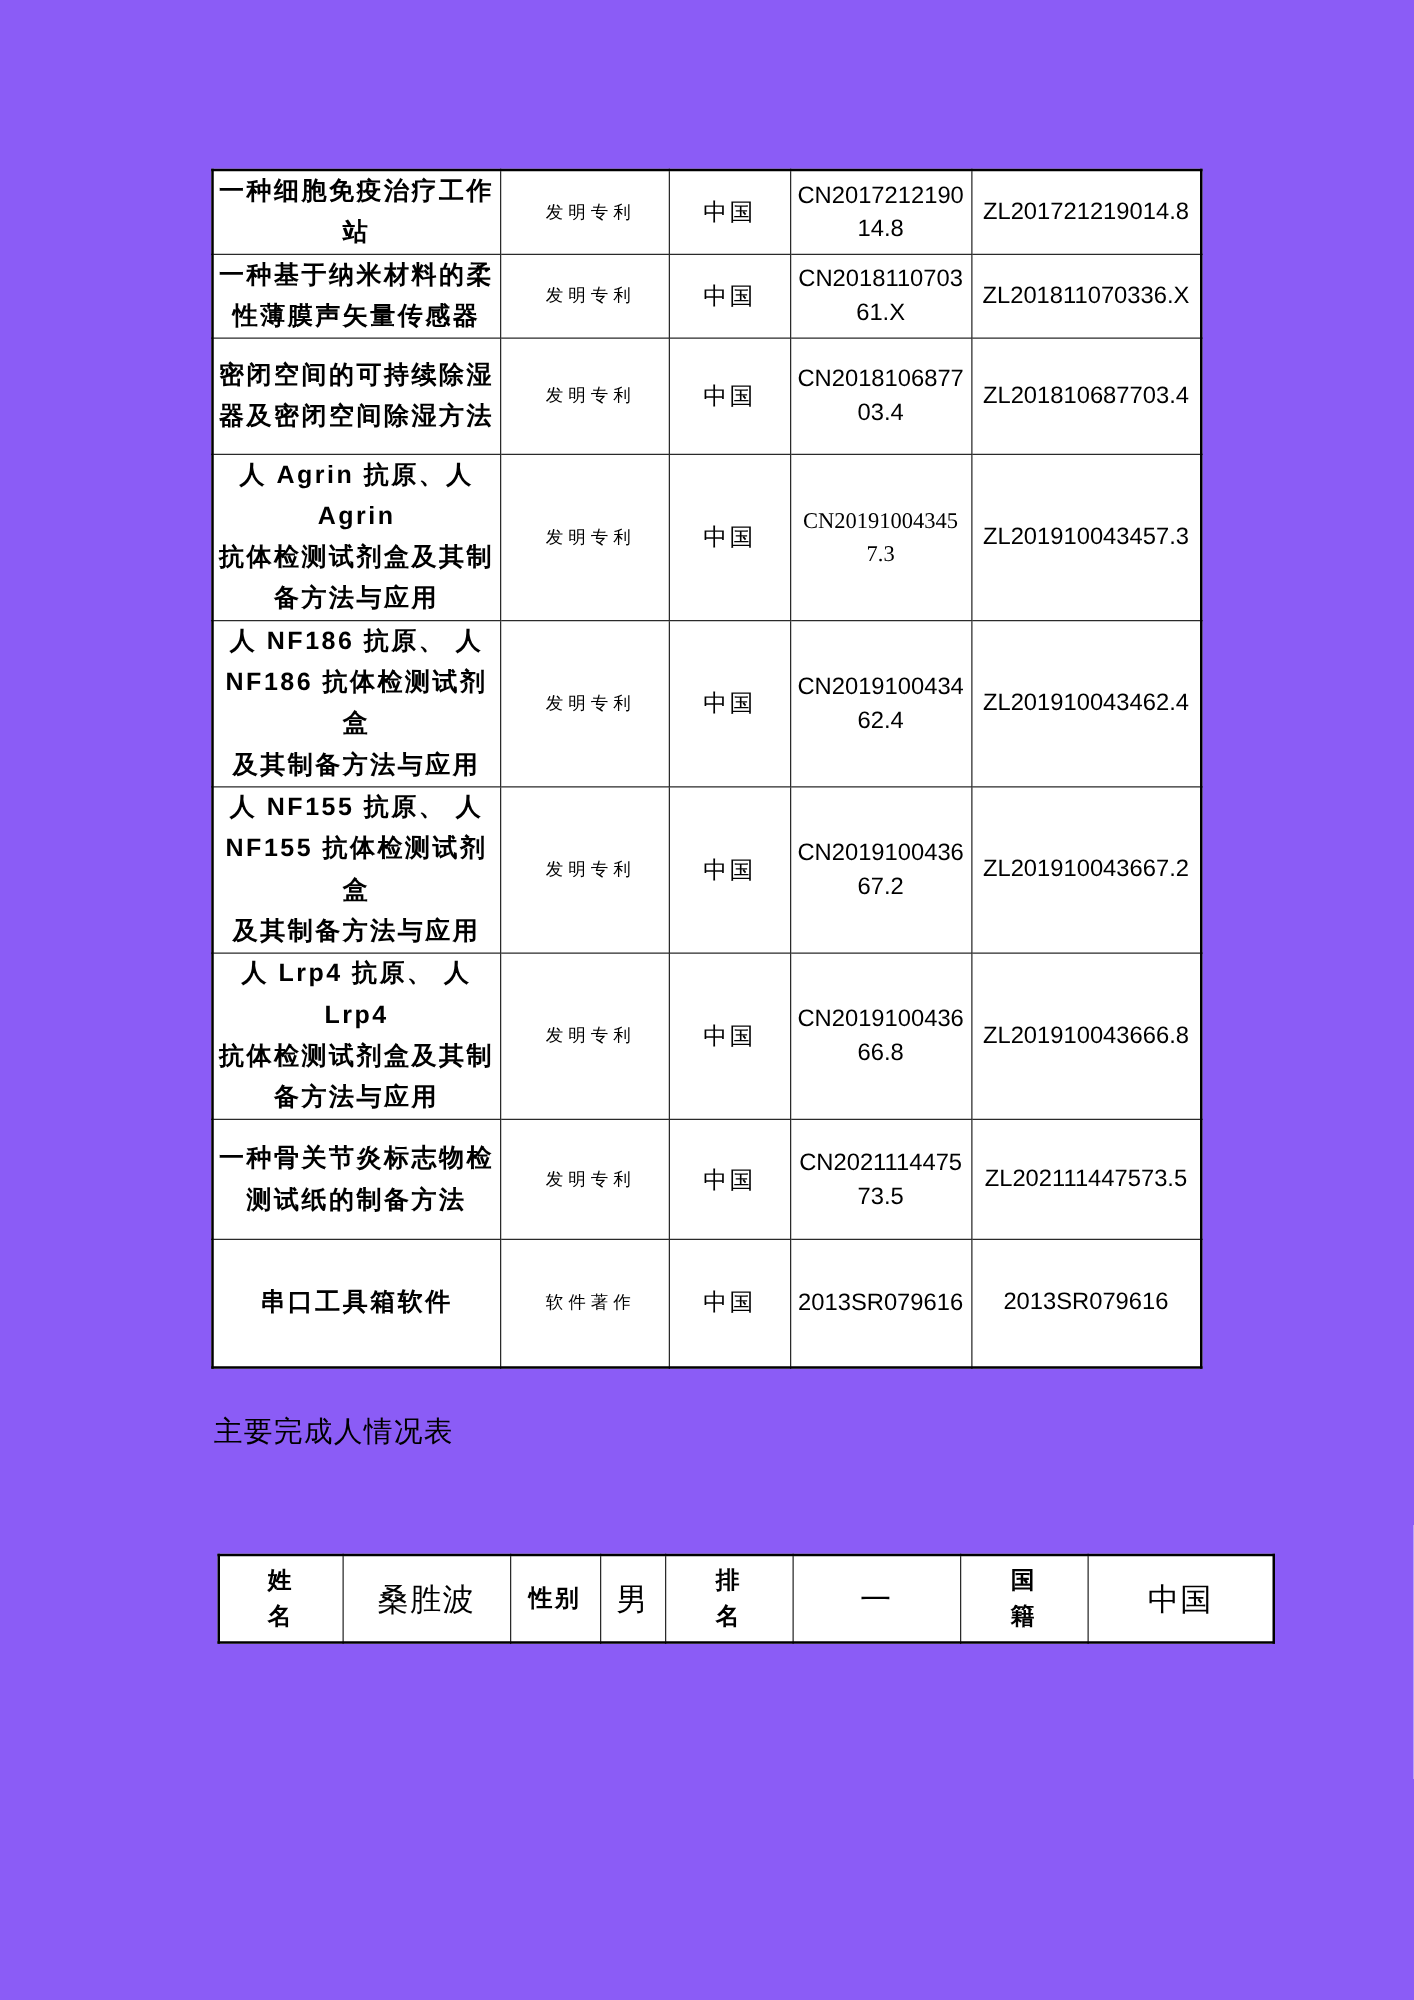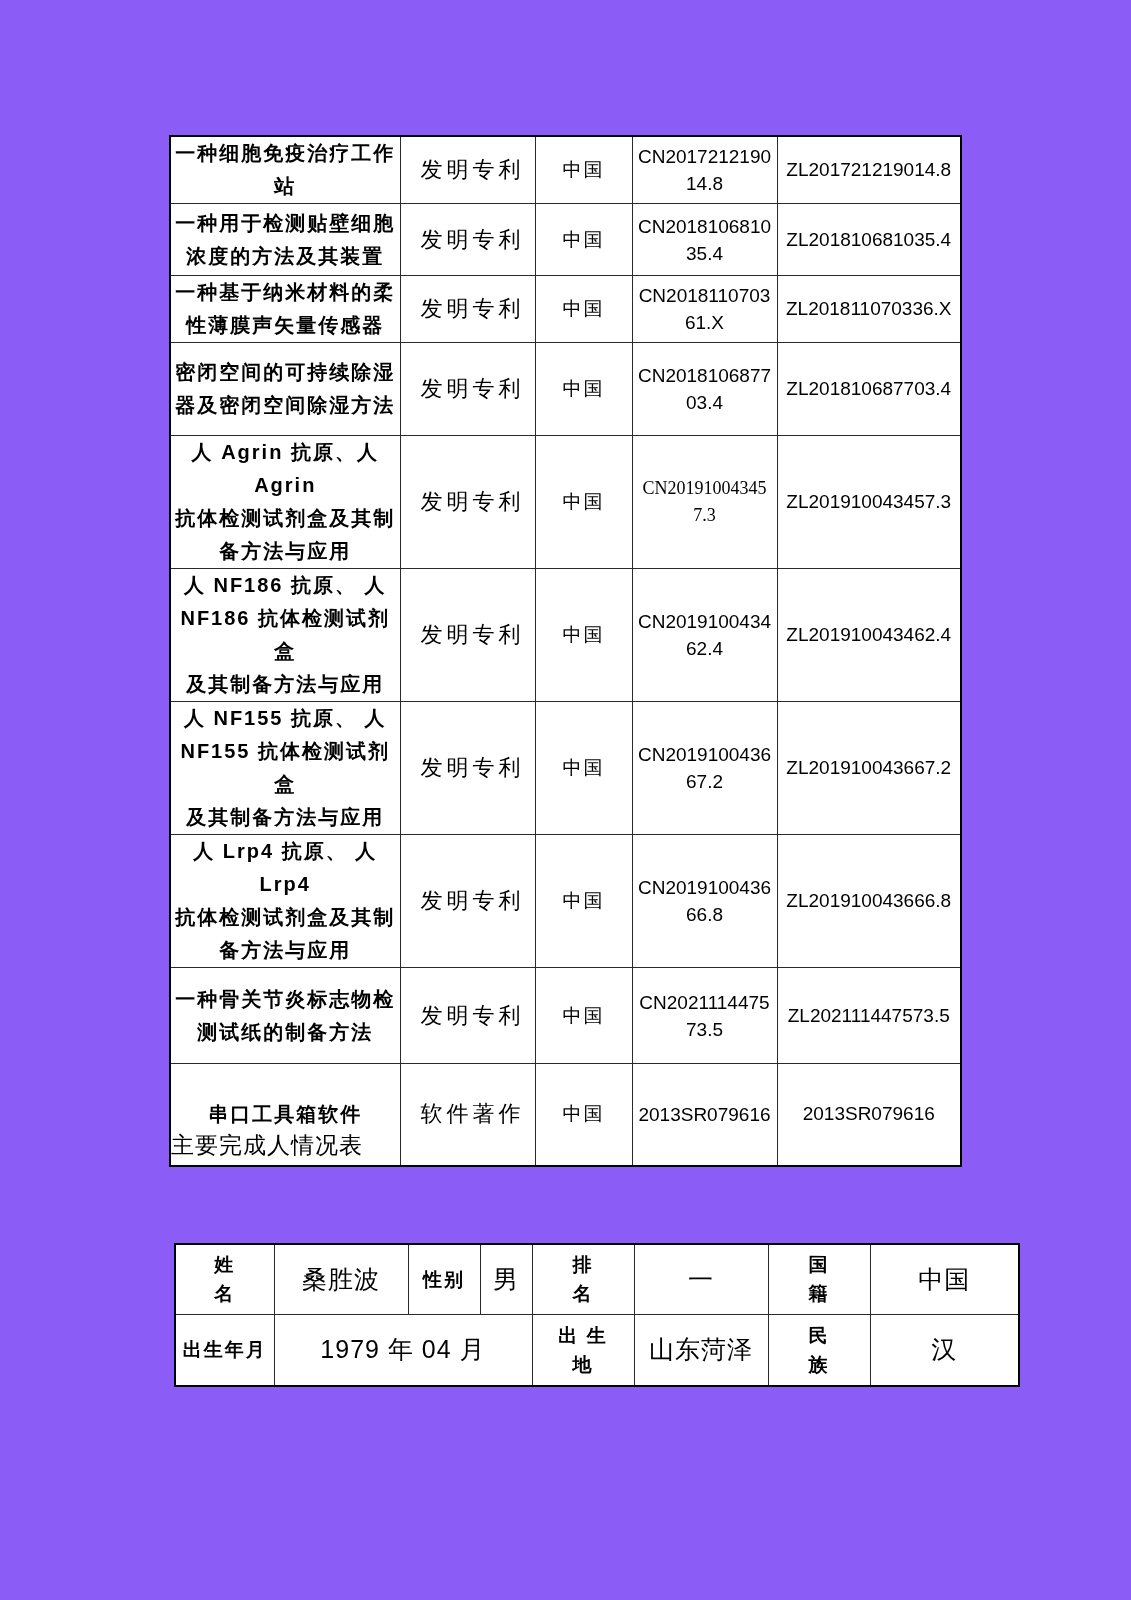--- a/index.html
+++ b/index.html
@@ -6,21 +6,21 @@
   .page{
     position:relative;width:1131px;height:1600px;background:#8b5cf6;
     font-family:"Liberation Sans", sans-serif;color:#000;overflow:hidden;
   }
   table{border-collapse:collapse;table-layout:fixed;position:absolute;background:#fff;}
   .patent-table{left:169px;top:135px;width:791px;border:2px solid #000;}
   .patent-table td{border:1px solid #2a2a2a;text-align:center;vertical-align:middle;
     padding:0 2px;white-space:pre-line;overflow:hidden;}
   .patent-table td.name{font-size:20px;font-weight:bold;letter-spacing:2px;line-height:33px;
     font-family:"Liberation Sans", sans-serif;}
-  .patent-table td.ptype{font-size:22px;letter-spacing:4px;font-family:"Liberation Serif", serif;padding-left:12px;}
+  .patent-table td.ptype{font-size:14px;letter-spacing:4px;font-family:"Liberation Serif", serif;padding-left:12px;}
   .patent-table td.country{font-size:19px;letter-spacing:2px;font-family:"Liberation Serif", serif;}
   .patent-table td.appno{font-size:19px;line-height:27px;margin-left:36px;}
   .patent-table td.appno.serif{font-family:"Liberation Serif", serif;font-size:18px;}
   .patent-table td.grantno{font-size:19px;}
 
   .section-heading{
     position:absolute;left:171px;top:1130px;margin:0;
     font-size:23px;font-weight:normal;letter-spacing:1px;
     font-family:"Liberation Serif", serif;white-space:pre-line;text-align:center;
   }
@@ -49,29 +49,20 @@
     </colgroup>
     <tbody>
       <tr style="height:67px">
         <td class="name">一种细胞免疫治疗工作
 站</td>
         <td class="ptype">发明专利</td>
         <td class="country">中国</td>
         <td class="appno">CN2017212190
 14.8</td>
         <td class="grantno">ZL201721219014.8</td>
-      </tr>
-      <tr style="height:72px">
-        <td class="name">一种用于检测贴壁细胞
-浓度的方法及其装置</td>
-        <td class="ptype">发明专利</td>
-        <td class="country">中国</td>
-        <td class="appno">CN2018106810
-35.4</td>
-        <td class="grantno">ZL201810681035.4</td>
       </tr>
       <tr style="height:64px">
         <td class="name">一种基于纳米材料的柔
 性薄膜声矢量传感器</td>
         <td class="ptype">发明专利</td>
         <td class="country">中国</td>
         <td class="appno">CN2018110703
 61.X</td>
         <td class="grantno">ZL201811070336.X</td>
       </tr>
@@ -163,26 +154,16 @@
         <td class="val">桑胜波</td>
         <td class="lbl">性别</td>
         <td class="val">男</td>
         <td class="lbl">排
 名</td>
         <td class="val">一</td>
         <td class="lbl">国
 籍</td>
         <td class="val">中国</td>
       </tr>
-      <tr style="height:72px">
-        <td class="lbl">出生年月</td>
-        <td class="val sansval" colspan="3">1979 年 04 月</td>
-        <td class="lbl">出 生
-地</td>
-        <td class="val">山东菏泽</td>
-        <td class="lbl">民
-族</td>
-        <td class="val">汉</td>
-      </tr>
     </tbody>
   </table>
 
 </div>
 
 </body></html>

